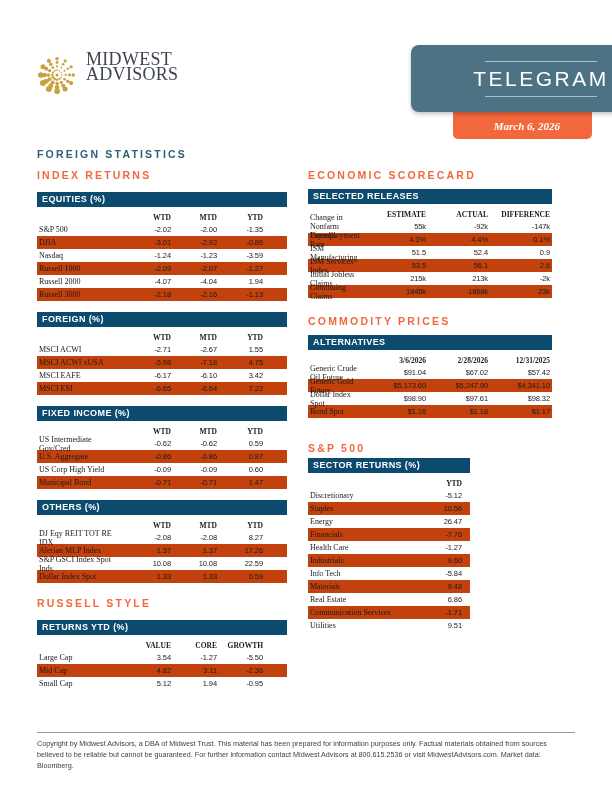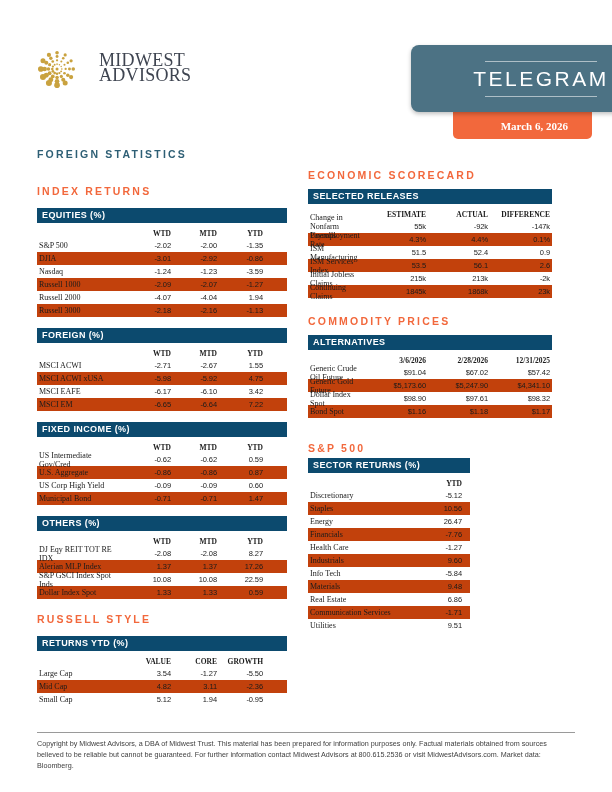--- a/index.html
+++ b/index.html
@@ -2,48 +2,48 @@
 <html><head>
 <meta charset="utf-8">
 <style>
   html,body { margin:0; padding:0; background:#ffffff; }
   .page {
     position:relative; width:612px; height:792px; background:#ffffff;
     font-family:"Liberation Sans", sans-serif; overflow:hidden;
   }
 
   
-  .brand { position:absolute; left:37px; top:46px; display:flex; align-items:center;gap:13px; }
+  .brand { position:absolute; left:37px; top:52px; display:flex; align-items:flex-start; }
   .brand svg { width:42px; height:44px; }
   .brand-text { margin-left:7px; font-family:"Liberation Serif", serif; color:#3E4450;
     font-size:18px; line-height:15px; letter-spacing:0.3px; }
   .telegram-box {
     position:absolute; left:411px; top:45px; width:172px; height:67px;
     background:#4C7284; border-radius:8px; box-shadow:0 2px 4px rgba(0,0,0,0.25);
     display:flex; flex-direction:column; align-items:center; justify-content:center; z-index:2;padding-left:44px;
   }
   .tg-line { width:112px; border-top:1px solid rgba(255,255,255,0.55); }
   .tg-text { color:#ffffff; font-size:21px; letter-spacing:2.5px; margin:5px 0; font-weight:normal; }
   .date-box {
     position:absolute; left:453px; top:112px; width:139px; height:27px;
     background:#F2683C; border-radius:0 0 5px 5px; z-index:1;
     display:flex; align-items:center; justify-content:flex-end;
   }
-  .date-box span { color:#ffffff; font-family:"Liberation Serif", serif; 
-    font-weight:bold; font-size:11px; padding-right:24px; }
+  .date-box span { color:#ffffff; font-family:"Liberation Serif", serif; font-style:italic;
+    font-weight:bold; font-size:11px; padding-right:32px; }
 
   
   .sec-title { font-size:10.5px; font-weight:bold; letter-spacing:2.2px; }
   .teal-text { color:#2E5F75; }
   .orange-text { color:#F2683C; }
 
   
   .col-left  { position:absolute; left:37px;  top:148px; width:250px; }
   .col-right { position:absolute; left:308px; top:169px; width:244px; }
-  .col-left .sec-title + .sec-title { margin-top:25px; }
+  .col-left .sec-title + .sec-title { margin-top:9px; }
 
   
   .tbl { margin-top:11px; }
   .col-left .tbl:first-of-type { margin-top:8px; }
   .mt-lg { margin-top:14px !important; }
   .mt17 { margin-top:17px !important; }
   .mt24 { margin-top:24px !important; }
   .mt8  { margin-top:8px !important; }
   .mt4  { margin-top:4px !important; }
 
@@ -205,21 +205,21 @@
         </div>
         <div class="tbl-row">
           <div class="row-label">MSCI ACWI</div>
           <div class="cell">-2.71</div>
           <div class="cell">-2.67</div>
           <div class="cell">1.55</div>
         </div>
         <div class="tbl-row alt">
           <div class="row-label">MSCI ACWI xUSA</div>
           <div class="cell">-5.98</div>
-          <div class="cell">-5.92</div>
+          <div class="cell">-7.18</div>
           <div class="cell">4.75</div>
         </div>
         <div class="tbl-row">
           <div class="row-label">MSCI EAFE</div>
           <div class="cell">-6.17</div>
           <div class="cell">-6.10</div>
           <div class="cell">3.42</div>
         </div>
         <div class="tbl-row alt">
           <div class="row-label">MSCI EM</div>

